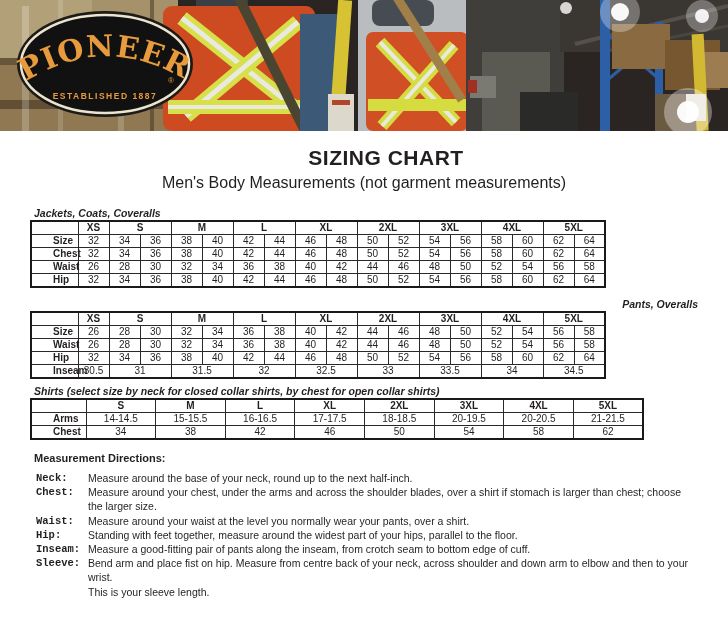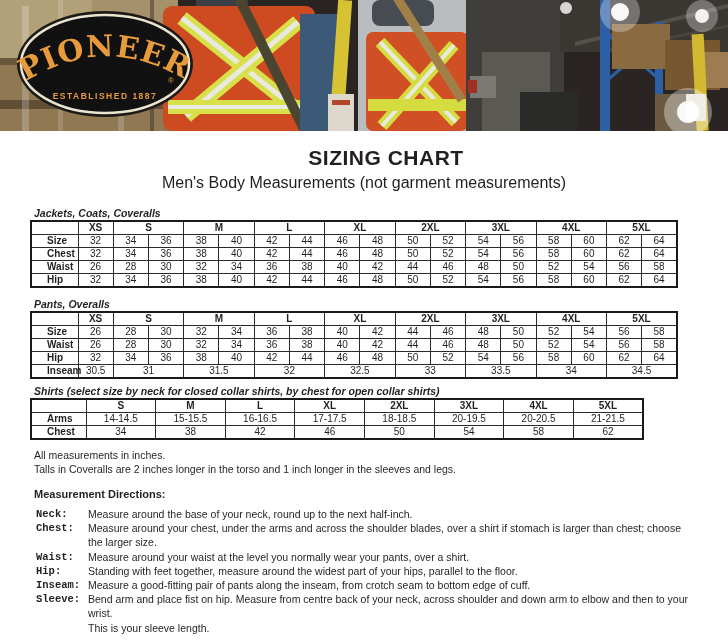--- a/index.html
+++ b/index.html
@@ -13,30 +13,30 @@
   .photo-header { position:relative; width:728px; height:131px; overflow:hidden; background:#2a2522; }
   .photo-header svg.scene { display:block; }
   .logo-wrap { position:absolute; left:16px; top:9px; width:178px; height:112px; }
   
   .page-title { text-align:center; font-size:21px; font-weight:bold; letter-spacing:0.5px; margin-top:15px;padding-left:44px; }
   .page-subtitle { text-align:center; font-size:16px; font-weight:normal; margin-top:4px; }
   
   .content { padding:0 30px; }
   .caption { font-size:10.5px; font-weight:bold; font-style:italic; margin-left:4px; }
   .cap-1 { margin-top:15px; margin-bottom:1px; }
-  .cap-2 { margin-top:10px; margin-bottom:1px; }
+  .cap-2 { margin-top:10px; margin-bottom:1px;text-align:right; }
   .cap-3 { margin-top:6px;  margin-bottom:1px; }
   table { border-collapse:collapse; table-layout:fixed; font-size:10px; border:2px solid #1c1a19; }
-  .t17 { width:648px; }
+  .t17 { width:576px; }
   .t8  { width:614px; }
   .t17 col.label { width:47px; }
   .t8  col.label { width:55px; }
   th, td { border:1px solid #2b2928; height:13px; padding:0; text-align:center; line-height:12px; vertical-align:middle; }
   thead th { font-weight:bold; }
-  tbody th { text-align:left; font-weight:bold; padding-left:15px; }
+  tbody th { text-align:left; font-weight:bold; padding-left:21px; }
   td { font-weight:normal; }
   
   .notes { margin:8px 0 0 4px; font-size:10.5px; line-height:14px; }
   .md-heading { margin:12px 0 0 4px; font-size:11px; font-weight:bold; }
   .directions {
     display:grid; grid-template-columns:52px 1fr;
     margin:7px 0 0 6px; font-size:10.5px; line-height:14.2px;
   }
   .dir-label { font-weight:bold;font-family:Liberation Mono, monospace; }
 </style>
@@ -423,24 +423,20 @@
             <td>42</td>
             <td>46</td>
             <td>50</td>
             <td>54</td>
             <td>58</td>
             <td>62</td>
           </tr>
         </tbody>
       </table>
 
-    <div class="notes">
-      <div>All measurements in inches.</div>
-      <div>Talls in Coveralls are 2 inches longer in the torso and 1 inch longer in the sleeves and legs.</div>
-    </div>
 
     <div class="md-heading">Measurement Directions:</div>
     <div class="directions">
       <div class="dir-label">Neck:</div>
       <div class="dir-text">Measure around the base of your neck, round up to the next half-inch.</div>
       <div class="dir-label">Chest:</div>
       <div class="dir-text">Measure around your chest, under the arms and across the shoulder blades, over a shirt if stomach is larger than chest; choose the larger size.</div>
       <div class="dir-label">Waist:</div>
       <div class="dir-text">Measure around your waist at the level you normally wear your pants, over a shirt.</div>
       <div class="dir-label">Hip:</div>

